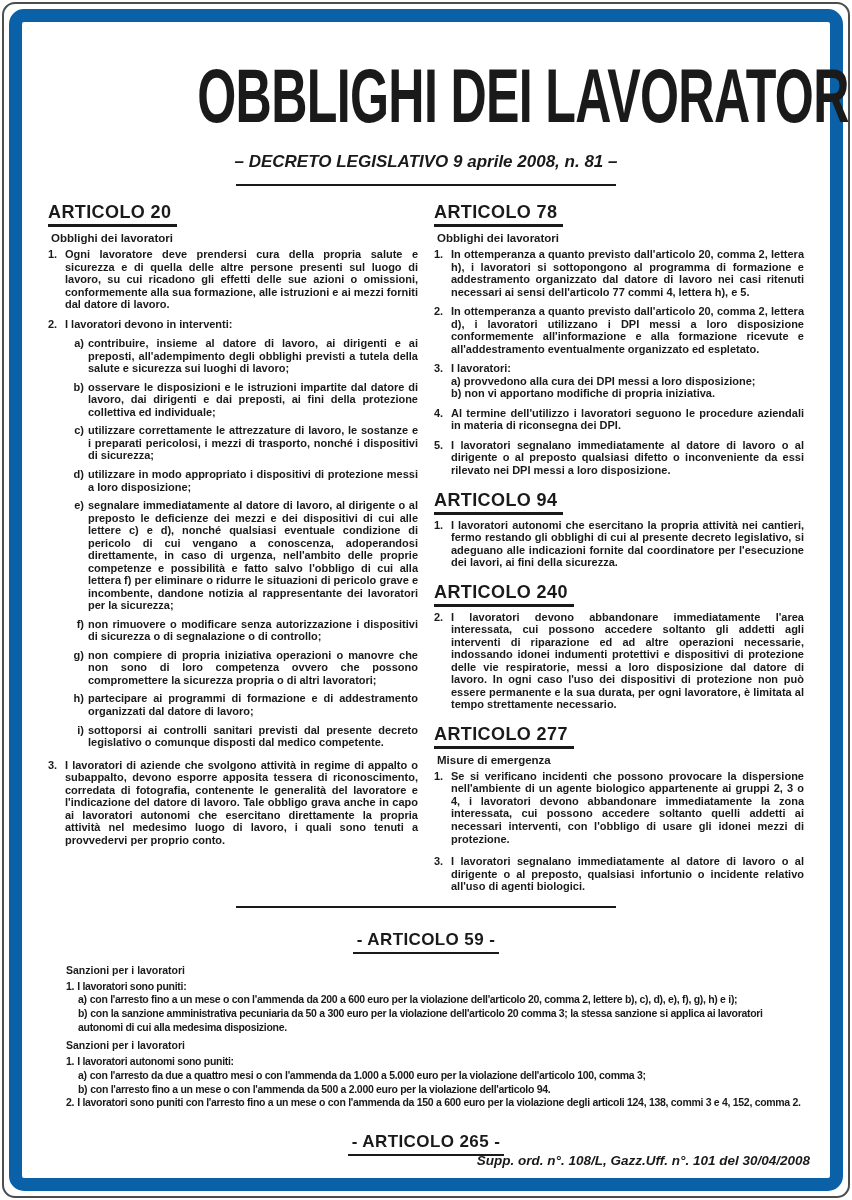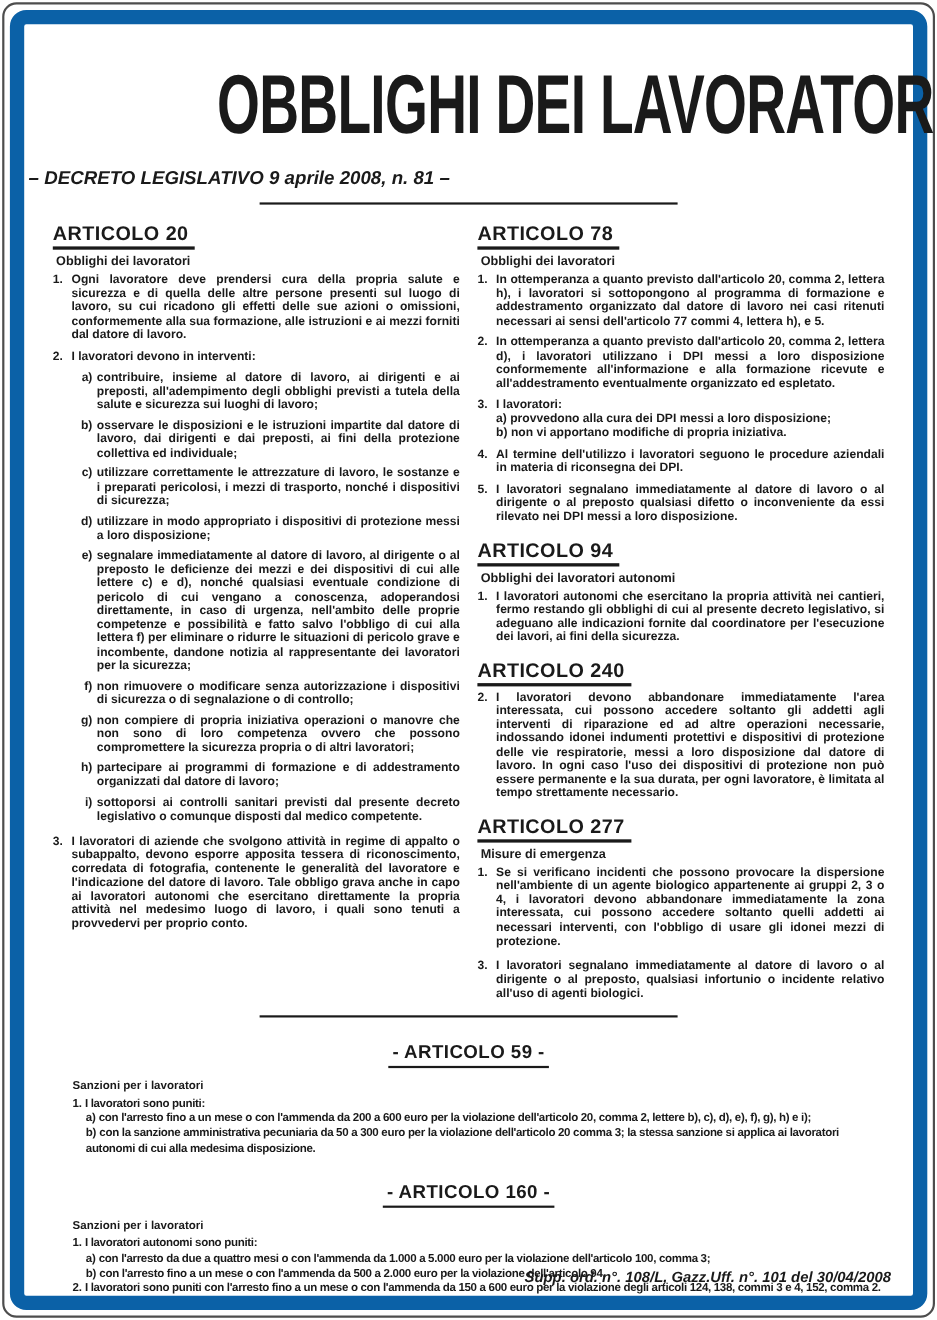--- a/index.html
+++ b/index.html
@@ -5,21 +5,21 @@
   html,body{margin:0;padding:0;background:#fff;}
   .poster{position:relative;width:852px;height:1200px;background:#fff;overflow:hidden;
           font-family:"Liberation Sans","DejaVu Sans",sans-serif;color:#1a1a1a;}
   .outer-line{position:absolute;inset:2px;border:2px solid #4d4d4d;border-radius:13px;pointer-events:none;}
   .blue-frame{position:absolute;inset:9px;border:13px solid #0b61a7;border-radius:15px;pointer-events:none;}
   .content{position:absolute;top:24px;left:26px;right:26px;bottom:24px;}
 
   .title{margin-top:34px;text-align:center;}
   .title-inner{display:inline-block;font-weight:bold;font-size:76px;line-height:1;
                letter-spacing:-1px;white-space:nowrap;transform:scaleX(0.66);transform-origin:50% 50%;}
-  .subtitle{margin-top:18px;text-align:left;font-weight:bold;font-style:italic;font-size:17px;}
+  .subtitle{margin-top:18px;text-align:center;font-weight:bold;font-style:italic;font-size:17px;}
   .center-rule{width:380px;height:2px;background:#1a1a1a;margin:12px auto 0;}
 
   .cols{display:flex;gap:16px;padding:10px 22px 0;}
   .col{flex:1 1 0;min-width:0;}
 
   .art-h{display:inline-block;font-weight:bold;font-size:18px;letter-spacing:.4px;
          border-bottom:3px solid #1a1a1a;padding:0 6px 1px 0;margin:6px 0 4px;}
   .art-sub{font-weight:bold;font-size:11.5px;margin:1px 0 4px 3px;}
 
   .item{display:flex;margin:0 0 7px;font-size:11px;font-weight:bold;line-height:1.14;}
@@ -146,21 +146,20 @@
             <div class="t">Al termine dell'utilizzo i lavoratori seguono le procedure aziendali in materia di riconsegna dei DPI.</div>
           </div>
           <div class="item">
             <span class="n">5.</span>
             <div class="t">I lavoratori segnalano immediatamente al datore di lavoro o al dirigente o al preposto qualsiasi difetto o inconveniente da essi rilevato nei DPI messi a loro disposizione.</div>
           </div>
         </div>
 
         <div>
           <span class="art-h">ARTICOLO 94</span>
-          <div class="art-sub">Obblighi dei lavoratori autonomi</div>
           <div class="item">
             <span class="n">1.</span>
             <div class="t">I lavoratori autonomi che esercitano la propria attività nei cantieri, fermo restando gli obblighi di cui al presente decreto legislativo, si adeguano alle indicazioni fornite dal coordinatore per l'esecuzione dei lavori, ai fini della sicurezza.</div>
           </div>
         </div>
 
         <div>
           <span class="art-h">ARTICOLO 240</span>
           <div class="item">
             <span class="n">2.</span>
@@ -200,23 +199,20 @@
           <div class="sline letter">
             <span class="sl">a)</span><span class="st">con l'arresto fino a un mese o con l'ammenda da 200 a 600 euro per la violazione dell'articolo 20, comma 2, lettere b), c), d), e), f), g), h) e i);</span>
           </div>
           <div class="sline letter">
             <span class="sl">b)</span><span class="st">con la sanzione amministrativa pecuniaria da 50 a 300 euro per la violazione dell'articolo 20 comma 3; la stessa sanzione si applica ai lavoratori autonomi di cui alla medesima disposizione.</span>
           </div>
         </div>
       </div>
 
       <div class="sec">
-        <div class="sec-head">
-          <span>- ARTICOLO 160 -</span>
-        </div>
         <div class="sec-body">
           <div class="sec-sub">Sanzioni per i lavoratori</div>
           <div class="sline">
             <span class="sl">1.</span><span class="st">I lavoratori autonomi sono puniti:</span>
           </div>
           <div class="sline letter">
             <span class="sl">a)</span><span class="st">con l'arresto da due a quattro mesi o con l'ammenda da 1.000 a 5.000 euro per la violazione dell'articolo 100, comma 3;</span>
           </div>
           <div class="sline letter">
             <span class="sl">b)</span><span class="st">con l'arresto fino a un mese o con l'ammenda da 500 a 2.000 euro per la violazione dell'articolo 94.</span>

